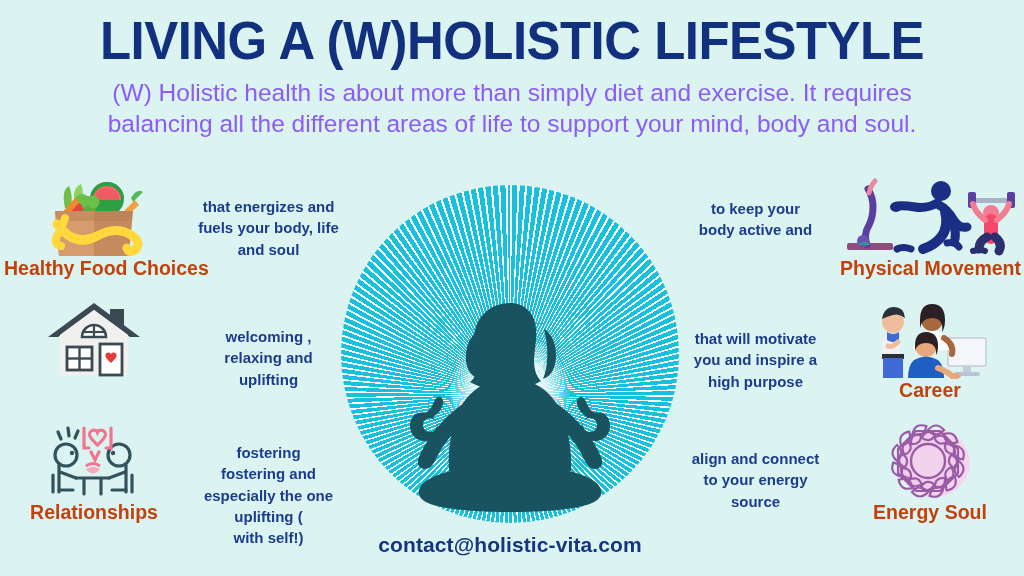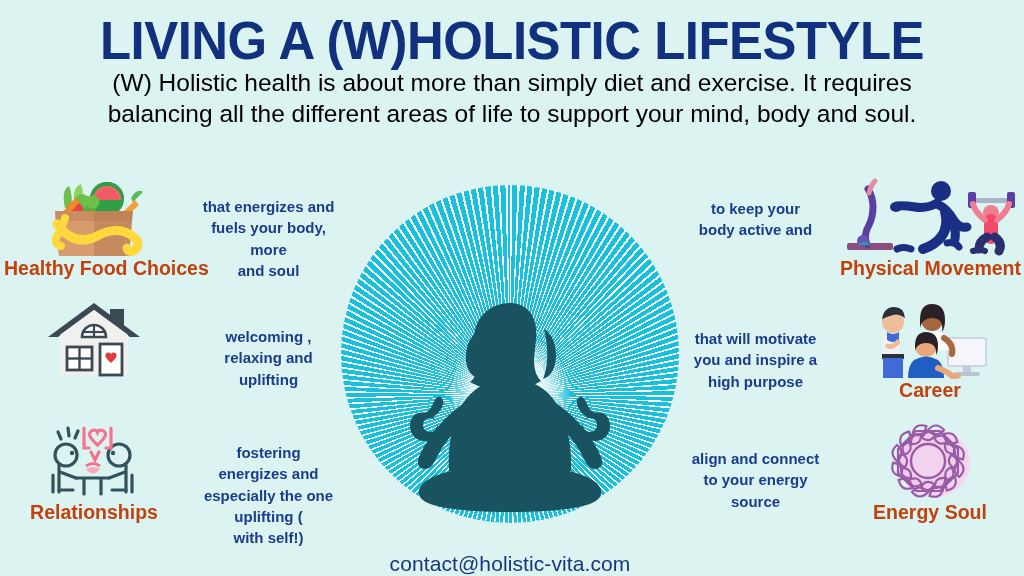--- a/index.html
+++ b/index.html
@@ -30,26 +30,26 @@
     padding-top: 14px;
     font-family: "Liberation Sans", sans-serif;
     font-size: 53px;
     line-height: 1.0;
     font-weight: 700;
     letter-spacing: -0.5px;
     color: #11307e;
     transform: scaleX(0.96);
   }
   .subtitle {
-    margin: 0 auto 0 auto;
+    margin: 10px auto 0 auto;
     width: 960px;
     font-size: 24.5px;
     line-height: 1.28;
     font-weight: 400;
-    color: #000000;
+    color: #8b5cf6;
   }
 
   
   .col {
     position: absolute;
     top: 178px;
     width: 345px;
   }
   .col-left  { left: 4px; }
   .col-right { left: 675px; }
@@ -132,25 +132,25 @@
     border-radius: 50%;
     background: radial-gradient(circle, #ffffff 0%, #ffffff 26%, rgba(255,255,255,0.75) 46%, rgba(255,255,255,0) 74%);
   }
   .meditator {
     position: absolute;
     inset: 0;
   }
   .email {
     position: absolute;
     left: 341px;
-    top: 552px;
+    top: 533px;
     width: 338px;
     text-align: center;
     font-size: 21px;
-    font-weight: 400;
+    font-weight: 700;
     color: #16357f;
     letter-spacing: 0.1px;
   }
 </style>
 </head>
 <body>
 
 <div class="poster">
 
   <div class="header">
@@ -188,21 +188,21 @@
 
             <path d="M22 46 Q40 70 62 58 Q84 46 100 60 Q106 66 100 72 Q94 76 92 70" fill="none" stroke="#ffd93d" stroke-width="9" stroke-linecap="round"></path>
             <path d="M22 46 Q40 70 62 58 Q84 46 100 60" fill="none" stroke="#f3c41c" stroke-width="1.4" stroke-dasharray="1.5 5"></path>
             <path d="M30 40 Q26 52 22 58 Q18 66 26 68" fill="none" stroke="#ffd93d" stroke-width="8" stroke-linecap="round"></path>
           </svg>
         </div>
         <div class="pillar-label">Healthy Food Choices</div>
       </div>
       <div class="blurb">
         <div>that energizes and</div>
-        <div>fuels your body, more</div>
+        <div>fuels your body, life</div>
         <div>and soul</div>
       </div>
     </div>
 
     <div class="row row-1">
       <div class="pillar">
         <div class="pillar-icon">
           <svg width="104" height="82" viewBox="0 0 104 82">
             <rect x="68" y="10" width="14" height="26" fill="#3b4a52"></rect>
             <path d="M52 4 L98 38 L88 38 L52 14 L16 38 L6 38 Z" fill="#3b4a52"></path>
@@ -266,21 +266,21 @@
             </g>
             <path d="M58.5 23 c-5 -4.8 -8 -7.2 -8 -10.4 c0 -2.6 2 -4.4 4.5 -4.4 c1.9 0 3 1 3.5 2.2 c.5 -1.2 1.6 -2.2 3.5 -2.2 c2.5 0 4.5 1.8 4.5 4.4 c0 3.2 -3 5.6 -8 10.4 z" fill="none" stroke="#f4748f" stroke-width="3.2"></path>
             <path d="M47 47 q8 -4 14 0 q-7 9 -14 0 z" fill="#f9a9bb"></path>
             <path d="M47 44 q7 -5 14 0" fill="none" stroke="#f4748f" stroke-width="3"></path>
           </svg>
         </div>
         <div class="pillar-label">Relationships</div>
       </div>
       <div class="blurb">
         <div>fostering</div>
-        <div>energizes and</div>
+        <div>fostering and</div>
         <div>especially the one</div>
         <div>uplifting (</div>
         <div>with self!)</div>
       </div>
     </div>
   </div>
 
   <div class="col col-right">
 
     <div class="row row-0">

